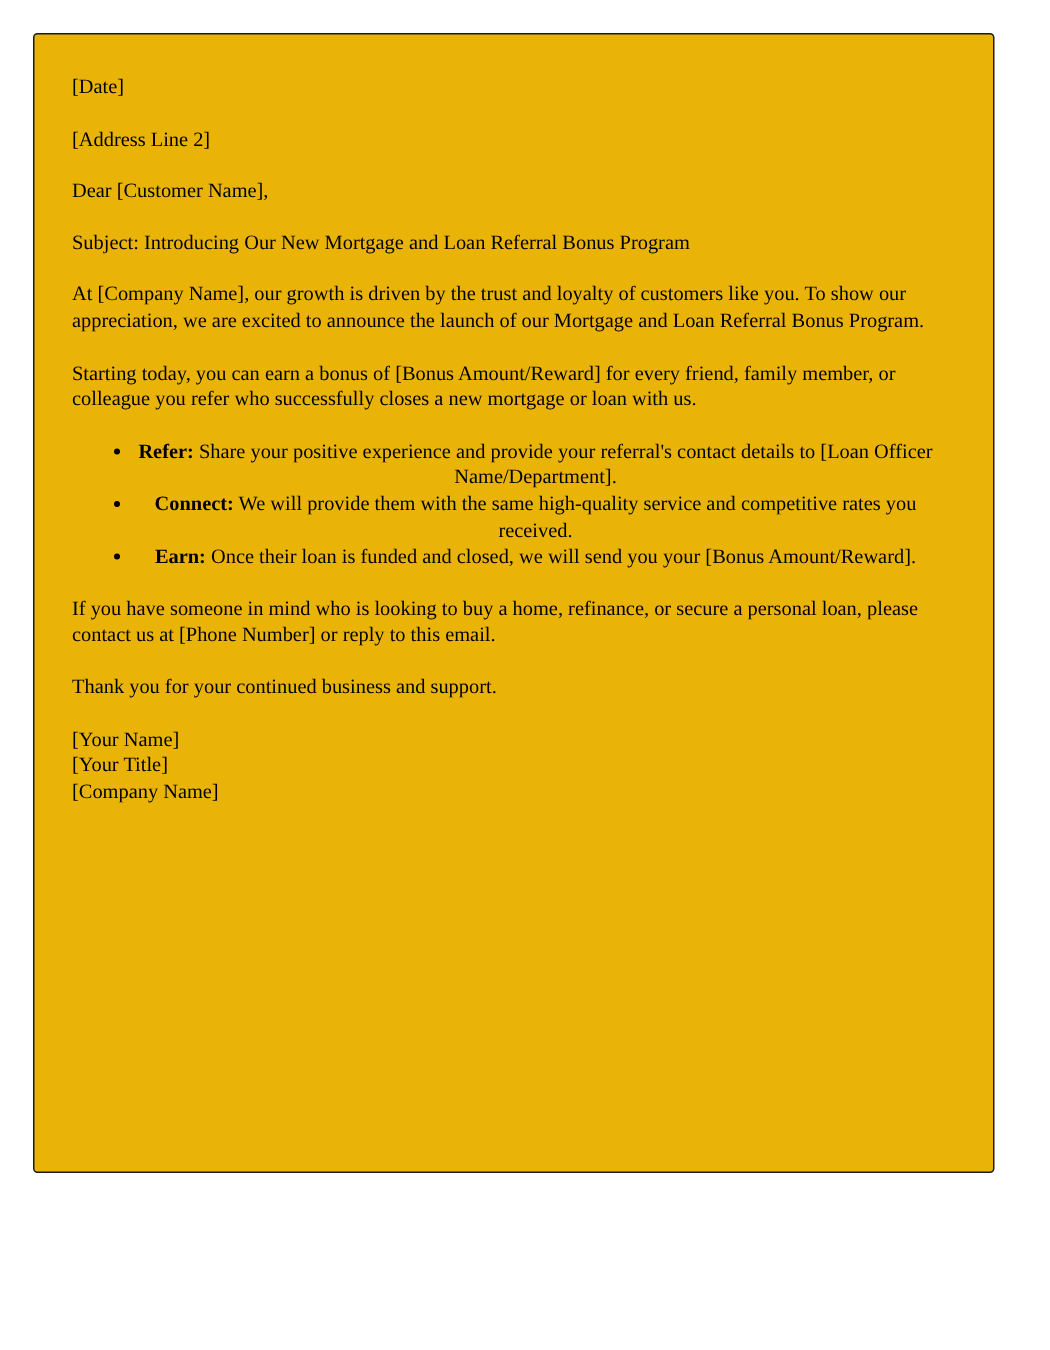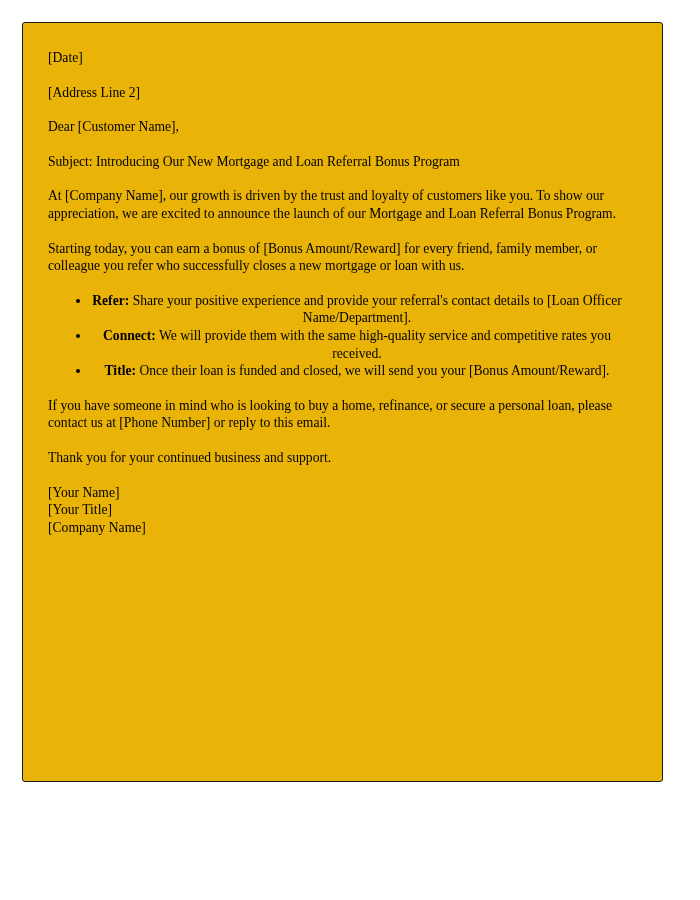--- a/index.html
+++ b/index.html
@@ -92,21 +92,21 @@
     <p class="para">Subject: Introducing Our New Mortgage and Loan Referral Bonus Program</p>
 
     <p class="para">At [Company Name], our growth is driven by the trust and loyalty of customers like you. To show our appreciation, we are excited to announce the launch of our Mortgage and Loan Referral Bonus Program.</p>
 
     <p class="para">Starting today, you can earn a bonus of [Bonus Amount/Reward] for every friend, family member, or colleague you refer who successfully closes a new mortgage or loan with us.</p>
 
 
     <ul class="steps">
       <li><span class="lead">Refer:</span><span> Share your positive experience and provide your referral's contact details to [Loan Officer Name/Department].</span></li>
       <li><span class="lead">Connect:</span><span> We will provide them with the same high-quality service and competitive rates you received.</span></li>
-      <li><span class="lead">Title:</span><span> Once their loan is funded and closed, we will send you your [Bonus Amount/Reward].</span></li>
+      <li><span class="lead">Earn:</span><span> Once their loan is funded and closed, we will send you your [Bonus Amount/Reward].</span></li>
     </ul>
 
 
     <p class="para">If you have someone in mind who is looking to buy a home, refinance, or secure a personal loan, please contact us at [Phone Number] or reply to this email.</p>
 
     <p class="para">Thank you for your continued business and support.</p>
 
 
     <div class="block tight">
       <span class="line">[Your Name]</span>

